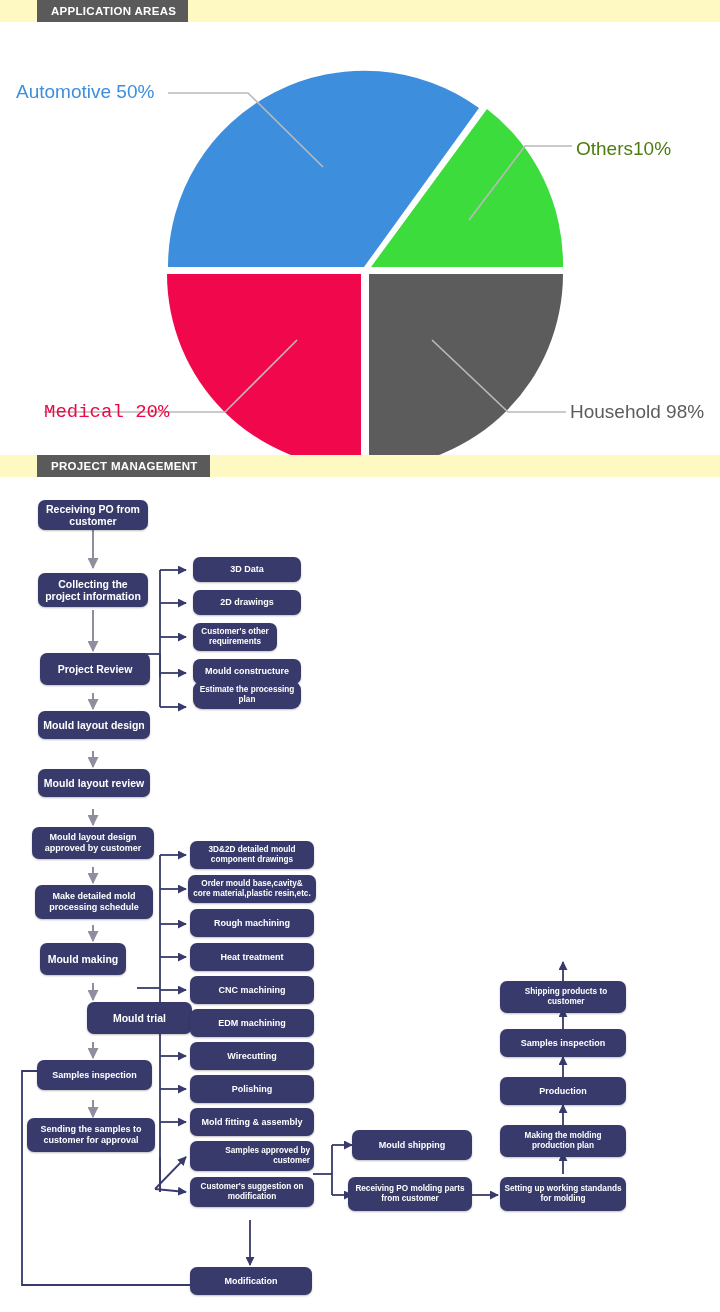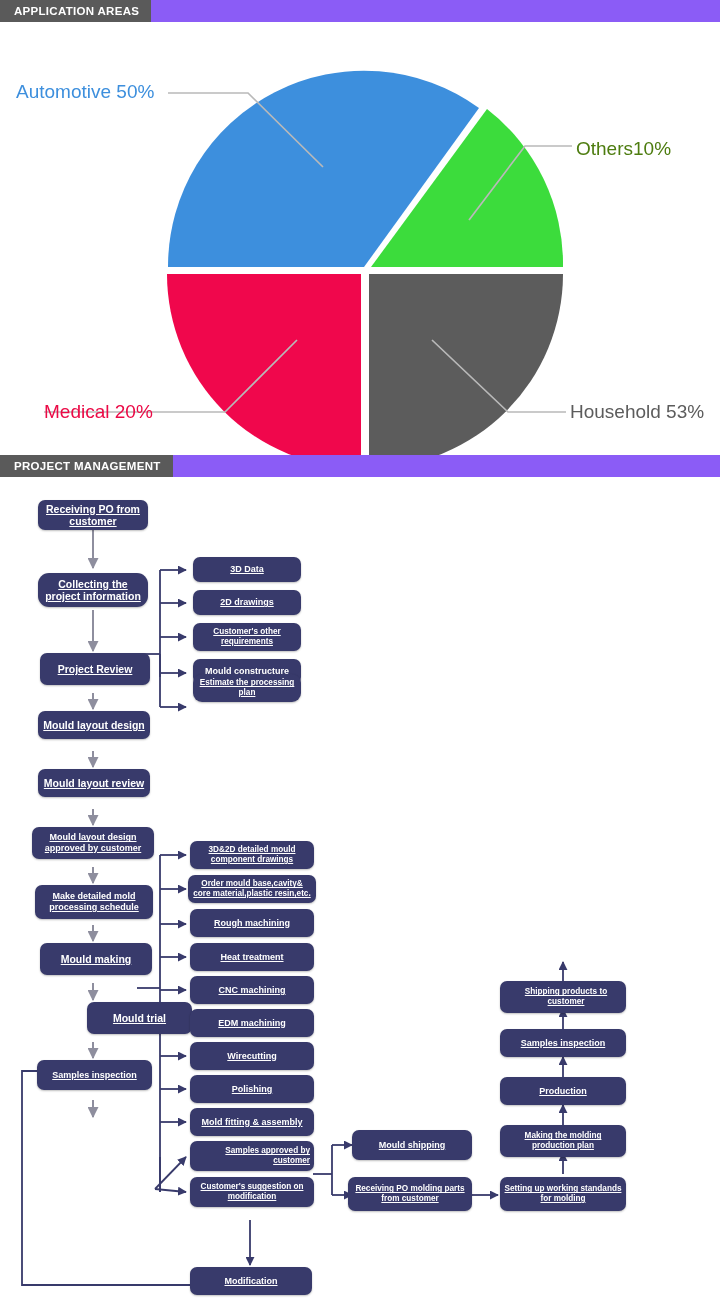--- a/index.html
+++ b/index.html
@@ -9,23 +9,24 @@
     background:#ffffff;
     font-family:"Liberation Sans", sans-serif;
     overflow:hidden;
     position:relative;
   }
 
   
   .sec-header {
     position:relative;
     height:22px;
-    background:#8b5cf6;
+    background:#fef9c3;
     display:flex;
     align-items:stretch;
+    padding-left:37px;
   }
   .sec-header .tag {
     background:#5a5a5a;
     color:#ffffff;
     font-size:11.5px;
     font-weight:bold;
     letter-spacing:0.3px;
     display:flex;
     align-items:center;
     padding:0 12px 0 14px;
@@ -40,21 +41,21 @@
   }
   #pie-svg { position:absolute; left:0; top:0; }
 
   .pie-label {
     position:absolute;
     font-size:19px;
     white-space:nowrap;
   }
   #label-automotive { left:16px;  top:59px;  color:#3d8fdd; }
   #label-others     { left:576px; top:116px; color:#4d7c0f; }
-  #label-medical    { left:44px;  top:379px; color:#eb0a46; }
+  #label-medical    { left:44px;  top:379px; color:#eb0a46;font-family:Liberation Mono, monospace; }
   #label-household  { left:570px; top:379px; color:#5c5c5c; }
 
   
   #flow-panel {
     position:relative;
     height:857px;
     background:#ffffff;
     overflow:hidden;
   }
   #flow-svg { position:absolute; left:0; top:0; z-index:1; }
@@ -67,21 +68,20 @@
     border-radius:7px;
     display:flex;
     align-items:center;
     justify-content:center;
     text-align:center;
     font-size:10.5px;
     font-weight:bold;
     line-height:1.18;
     padding:2px 4px;
     box-shadow:0 1px 2px rgba(0,0,0,.25);
-    text-decoration:underline;
   }
   .node.sm { font-size:9px; }
   .node.xs { font-size:8.2px; }
 </style>
 </head>
 <body>
 
 <div class="sec-header">
   <div class="tag">APPLICATION AREAS</div>
 </div>
@@ -103,21 +103,21 @@
     <g stroke="#b9b9b9" stroke-width="1.7" fill="none">
       <path d="M 168,71 L 248,71 L 323,145"></path>
       <path d="M 572,124 L 525,124 L 469,198"></path>
       <path d="M 44,390 L 225,390 L 297,318"></path>
       <path d="M 566,390 L 508,390 L 432,318"></path>
     </g>
   </svg>
 
   <div class="pie-label" id="label-automotive">Automotive 50%</div>
   <div class="pie-label" id="label-others">Others10%</div>
-  <div class="pie-label" id="label-household">Household 53%</div>
+  <div class="pie-label" id="label-household">Household 98%</div>
   <div class="pie-label" id="label-medical">Medical 20%</div>
 </div>
 
 <div class="sec-header">
   <div class="tag">PROJECT MANAGEMENT</div>
 </div>
 
 <div id="flow-panel">
 
   <svg id="flow-svg" width="720" height="857">
@@ -183,35 +183,36 @@
       <path d="M 563,552 L 563,532" marker-end="url(#ahDark)"></path>
       <path d="M 563,505 L 563,485" marker-end="url(#ahDark)"></path>
 
       <path d="M 250,743 L 250,788" marker-end="url(#ahDark)"></path>
 
       <path d="M 190,808 L 22,808 L 22,594 L 45,594" marker-end="url(#ahDark)"></path>
     </g>
   </svg>
 
   <div class="node" style="left:38px; top:23px; width:110px; height:30px;">Receiving PO from customer</div>
-  <div class="node" style="left:38px; top:96px; width:110px; height:34px;border-radius:11px;">Collecting the project information</div>
+  <div class="node" style="left:38px; top:96px; width:110px; height:34px;">Collecting the project information</div>
   <div class="node" style="left:40px; top:176px; width:110px; height:32px;">Project Review</div>
   <div class="node" style="left:38px; top:234px; width:112px; height:28px;">Mould layout design</div>
   <div class="node" style="left:38px; top:292px; width:112px; height:28px;">Mould layout review</div>
   <div class="node sm" style="left:32px; top:350px; width:122px; height:32px;">Mould layout design approved by customer</div>
   <div class="node sm" style="left:35px; top:408px; width:118px; height:34px;">Make detailed mold processing schedule</div>
-  <div class="node" style="left:40px; top:466px; width:112px; height:32px;">Mould making</div>
+  <div class="node" style="left:40px; top:466px; width:86px; height:32px;">Mould making</div>
   <div class="node" style="left:43px; top:525px; width:105px; height:32px;margin-left:44px;">Mould trial</div>
   <div class="node sm" style="left:37px; top:583px; width:115px; height:30px;">Samples inspection</div>
+  <div class="node sm" style="left:27px; top:641px; width:128px; height:34px;">Sending the samples to customer for approval</div>
 
   <div class="node sm" style="left:193px; top:80px; width:108px; height:25px;">3D Data</div>
   <div class="node sm" style="left:193px; top:113px; width:108px; height:25px;">2D drawings</div>
-  <div class="node xs" style="left:193px; top:146px; width:108px; height:28px;">Customer's other requirements</div>
+  <div class="node xs" style="left:193px; top:146px; width:84px; height:28px;">Customer's other requirements</div>
   <div class="node sm" style="left:193px; top:182px; width:108px; height:25px;">Mould constructure</div>
-  <div class="node xs" style="left:193px; top:197px; width:108px; height:28px;border-radius:9px;">Estimate the processing plan</div>
+  <div class="node xs" style="left:193px; top:204px; width:108px; height:28px;border-radius:9px;">Estimate the processing plan</div>
 
   <div class="node xs" style="left:190px; top:364px; width:124px; height:28px;">3D&amp;2D detailed mould component drawings</div>
   <div class="node xs" style="left:188px; top:398px; width:128px; height:28px;">Order mould base,cavity&amp; core material,plastic resin,etc.</div>
   <div class="node sm" style="left:190px; top:432px; width:124px; height:28px;">Rough machining</div>
   <div class="node sm" style="left:190px; top:466px; width:124px; height:28px;">Heat treatment</div>
   <div class="node sm" style="left:190px; top:499px; width:124px; height:28px;">CNC machining</div>
   <div class="node sm" style="left:190px; top:532px; width:124px; height:28px;">EDM machining</div>
   <div class="node sm" style="left:190px; top:565px; width:124px; height:28px;">Wirecutting</div>
   <div class="node sm" style="left:190px; top:598px; width:124px; height:28px;">Polishing</div>
   <div class="node sm" style="left:190px; top:631px; width:124px; height:28px;">Mold fitting &amp; assembly</div>

